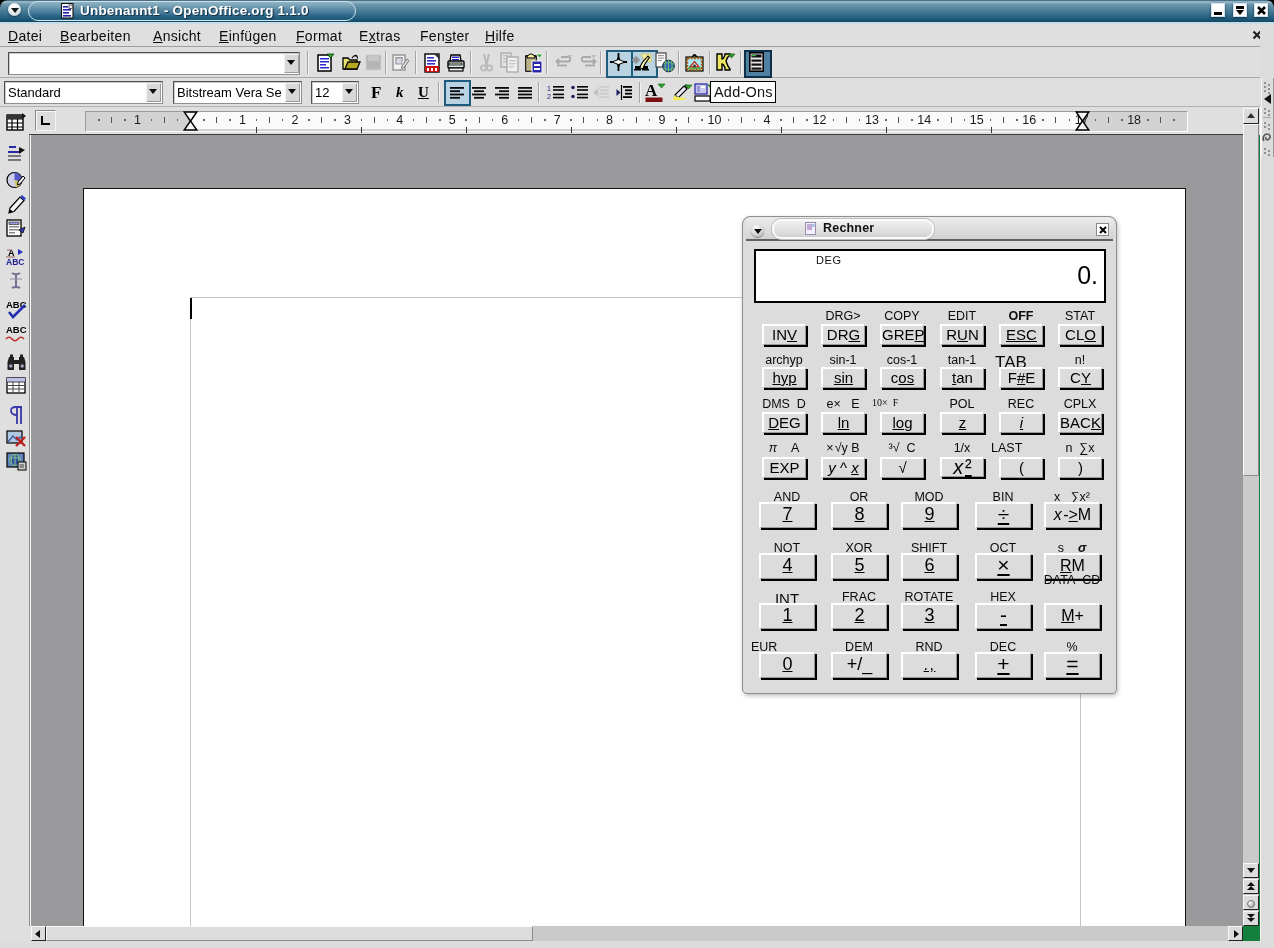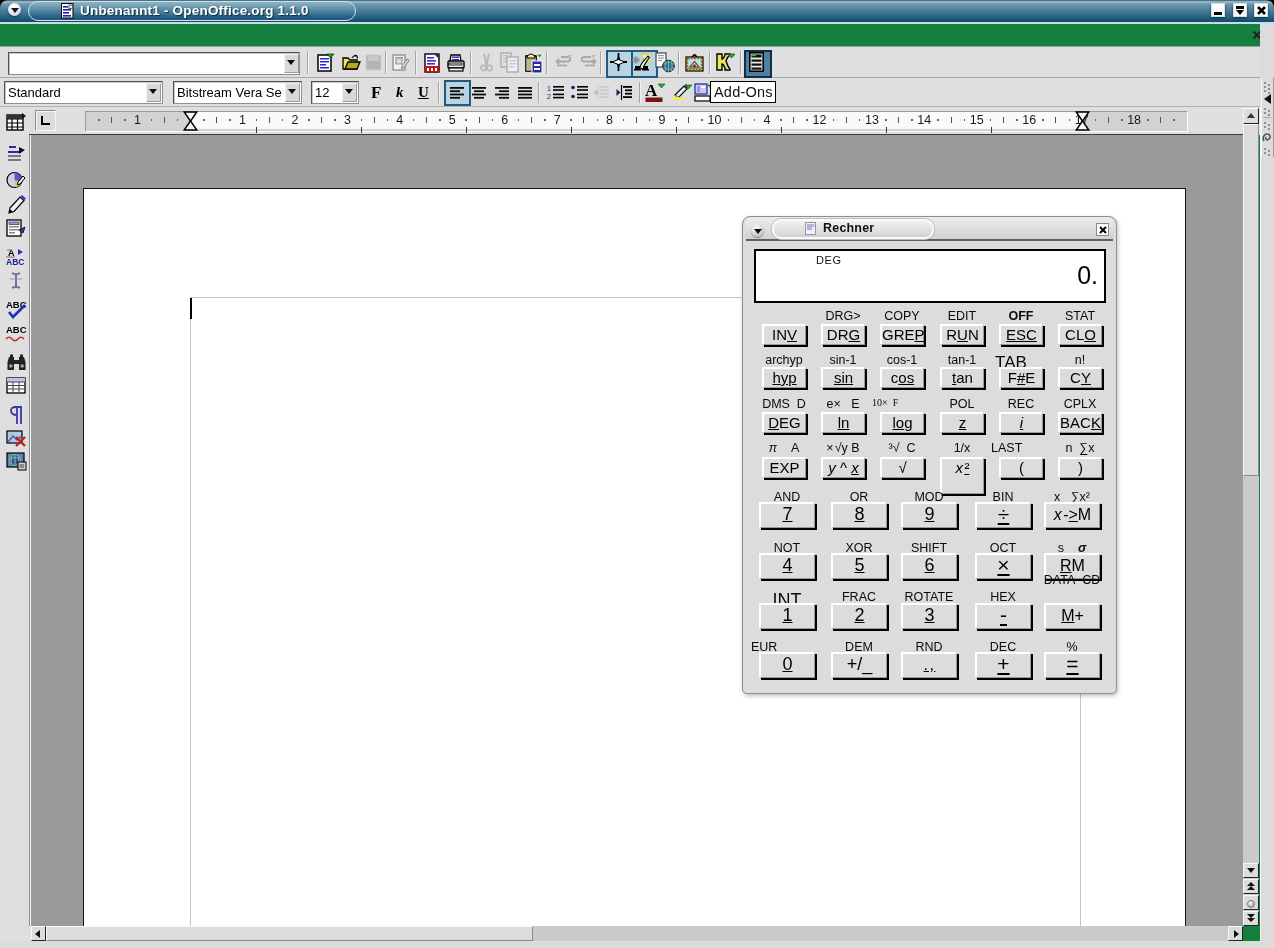--- a/index.html
+++ b/index.html
@@ -39,20 +39,30 @@
 <div class="ab" style="left:1233px;top:3px;width:14px;height:14px;background:#fdfdfd;box-shadow:0 1px 2px rgba(0,10,20,.6),inset 0 0 0 1px #cfe4ee;"></div>
 <div class="ab" style="left:1236px;top:6px;width:8px;height:2.5px;background:#000;"></div>
 <div class="ab" style="left:1236px;top:9.5px;width:0;height:0;border-left:4px solid transparent;border-right:4px solid transparent;border-top:5px solid #000;"></div>
 <div class="ab" style="left:1254px;top:3px;width:14px;height:14px;background:#fdfdfd;box-shadow:0 1px 2px rgba(0,10,20,.6),inset 0 0 0 1px #cfe4ee;"></div>
 <div class="ab" style="left:1256.5px;top:5.5px;width:9px;height:9px;">
       <svg width="9" height="9" viewBox="0 0 9 9">
         <path d="M1 1 L8 8 M8 1 L1 8" stroke="#000" stroke-width="2.6"></path>
       </svg>
     </div>
 
+<div class="ab" id="menubar" style="left:0;top:24px;width:1274px;height:22px;background:#dfdfdf;font-size:14px;letter-spacing:0.3px;color:#0a0a0a;">
+ <span class="ab" style="left:8px;top:4px;"><u>D</u>atei</span>
+ <span class="ab" style="left:60px;top:4px;"><u>B</u>earbeiten</span>
+ <span class="ab" style="left:153px;top:4px;"><u>A</u>nsicht</span>
+ <span class="ab" style="left:219px;top:4px;"><u>E</u>infügen</span>
+ <span class="ab" style="left:296px;top:4px;"><u>F</u>ormat</span>
+ <span class="ab" style="left:359px;top:4px;">E<u>x</u>tras</span>
+ <span class="ab" style="left:420px;top:4px;">Fen<u>s</u>ter</span>
+ <span class="ab" style="left:485px;top:4px;"><u>H</u>ilfe</span>
+</div>
 <div class="ab" style="left:1252px;top:30px;width:10px;height:10px;">
 <svg width="10" height="10" viewBox="0 0 10 10">
         <path d="M1.5 1.5 L8.5 8.5 M8.5 1.5 L1.5 8.5" stroke="#222" stroke-width="2.2"></path>
       </svg>
     </div>
 <div class="ab" style="left:0;top:46px;width:1274px;height:1px;background:#9e9e9e;"></div>
 <div class="ab" style="left:0;top:47px;width:1274px;height:1px;background:#f4f4f4;"></div>
 
 <div class="ab" style="left:0;top:47px;width:1274px;height:30px;background:#dfdfdf;"></div>
 <div class="ab" style="left:0;top:77px;width:1274px;height:1px;background:#a8a8a8;"></div>
@@ -708,21 +718,21 @@
       <div style="position:absolute;background:#dcdcdc;border-top:2px solid #fff;border-left:2px solid #fff;border-right:1px solid #9a9a9a;border-bottom:1px solid #9a9a9a;box-shadow:2px 2px 0 #000;box-sizing:border-box;text-align:center;color:#000;left:256px;top:195px;width:44px;height:21px;font-size:15px;line-height:17px;"><i><u>i</u></i></div>
       <div style="position:absolute;text-align:center;font-size:12.5px;color:#0a0a0a;white-space:nowrap;left:307px;top:180px;width:60px;">CPLX</div>
       <div style="position:absolute;background:#dcdcdc;border-top:2px solid #fff;border-left:2px solid #fff;border-right:1px solid #9a9a9a;border-bottom:1px solid #9a9a9a;box-shadow:2px 2px 0 #000;box-sizing:border-box;text-align:center;color:#000;left:315px;top:195px;width:44px;height:21px;font-size:15px;line-height:17px;">BAC<u>K</u></div>
       <div style="position:absolute;text-align:center;font-size:12.5px;color:#0a0a0a;white-space:nowrap;left:11px;top:224px;width:60px;"><i>π</i>&nbsp;&nbsp;&nbsp;&nbsp;A</div>
       <div style="position:absolute;background:#dcdcdc;border-top:2px solid #fff;border-left:2px solid #fff;border-right:1px solid #9a9a9a;border-bottom:1px solid #9a9a9a;box-shadow:2px 2px 0 #000;box-sizing:border-box;text-align:center;color:#000;left:19px;top:240px;width:44px;height:21px;font-size:15px;line-height:17px;">EXP</div>
       <div style="position:absolute;text-align:center;font-size:12.5px;color:#0a0a0a;white-space:nowrap;left:70px;top:224px;width:60px;">× √y&nbsp;B</div>
       <div style="position:absolute;background:#dcdcdc;border-top:2px solid #fff;border-left:2px solid #fff;border-right:1px solid #9a9a9a;border-bottom:1px solid #9a9a9a;box-shadow:2px 2px 0 #000;box-sizing:border-box;text-align:center;color:#000;left:78px;top:240px;width:44px;height:21px;font-size:15px;line-height:17px;"><i>y</i>&nbsp;^&nbsp;<i><u>x</u></i></div>
       <div style="position:absolute;text-align:center;font-size:12.5px;color:#0a0a0a;white-space:nowrap;left:129px;top:224px;width:60px;">³√&nbsp;&nbsp;C</div>
       <div style="position:absolute;background:#dcdcdc;border-top:2px solid #fff;border-left:2px solid #fff;border-right:1px solid #9a9a9a;border-bottom:1px solid #9a9a9a;box-shadow:2px 2px 0 #000;box-sizing:border-box;text-align:center;color:#000;left:137px;top:240px;width:44px;height:21px;font-size:15px;line-height:17px;">√</div>
       <div style="position:absolute;text-align:center;font-size:12.5px;color:#0a0a0a;white-space:nowrap;left:189px;top:224px;width:60px;">1/x</div>
-      <div style="position:absolute;background:#dcdcdc;border-top:2px solid #fff;border-left:2px solid #fff;border-right:1px solid #9a9a9a;border-bottom:1px solid #9a9a9a;box-shadow:2px 2px 0 #000;box-sizing:border-box;text-align:center;color:#000;left:197px;top:240px;width:44px;height:37px;font-size:15px;line-height:17px;"><i>x</i> <u>²</u></div>
+      <div style="position:absolute;background:#dcdcdc;border-top:2px solid #fff;border-left:2px solid #fff;border-right:1px solid #9a9a9a;border-bottom:1px solid #9a9a9a;box-shadow:2px 2px 0 #000;box-sizing:border-box;text-align:center;color:#000;left:197px;top:240px;width:44px;height:20px;font-size:20px;line-height:17px;"><i>x</i> <u>²</u></div>
       <div style="position:absolute;text-align:left;font-size:12.5px;color:#0a0a0a;white-space:nowrap;left:248px;top:224px;width:60px;">LAST</div>
       <div style="position:absolute;background:#dcdcdc;border-top:2px solid #fff;border-left:2px solid #fff;border-right:1px solid #9a9a9a;border-bottom:1px solid #9a9a9a;box-shadow:2px 2px 0 #000;box-sizing:border-box;text-align:center;color:#000;left:256px;top:240px;width:44px;height:21px;font-size:15px;line-height:17px;">(</div>
       <div style="position:absolute;text-align:center;font-size:12.5px;color:#0a0a0a;white-space:nowrap;left:307px;top:224px;width:60px;">n&nbsp;&nbsp;∑x</div>
       <div style="position:absolute;background:#dcdcdc;border-top:2px solid #fff;border-left:2px solid #fff;border-right:1px solid #9a9a9a;border-bottom:1px solid #9a9a9a;box-shadow:2px 2px 0 #000;box-sizing:border-box;text-align:center;color:#000;left:315px;top:240px;width:44px;height:21px;font-size:15px;line-height:17px;">)</div>
       <div style="position:absolute;text-align:center;font-size:12.5px;color:#0a0a0a;white-space:nowrap;left:8px;top:273px;width:72px;">AND</div>
       <div style="position:absolute;background:#dcdcdc;border-top:2px solid #fff;border-left:2px solid #fff;border-right:1px solid #9a9a9a;border-bottom:1px solid #9a9a9a;box-shadow:2px 2px 0 #000;box-sizing:border-box;text-align:center;color:#000;left:16px;top:285px;width:56px;height:26px;font-size:18px;line-height:21px;"><u>7</u></div>
       <div style="position:absolute;text-align:center;font-size:12.5px;color:#0a0a0a;white-space:nowrap;left:80px;top:273px;width:72px;">OR</div>
       <div style="position:absolute;background:#dcdcdc;border-top:2px solid #fff;border-left:2px solid #fff;border-right:1px solid #9a9a9a;border-bottom:1px solid #9a9a9a;box-shadow:2px 2px 0 #000;box-sizing:border-box;text-align:center;color:#000;left:88px;top:285px;width:56px;height:26px;font-size:18px;line-height:21px;"><u>8</u></div>
       <div style="position:absolute;text-align:center;font-size:12.5px;color:#0a0a0a;white-space:nowrap;left:150px;top:273px;width:72px;">MOD</div>
       <div style="position:absolute;background:#dcdcdc;border-top:2px solid #fff;border-left:2px solid #fff;border-right:1px solid #9a9a9a;border-bottom:1px solid #9a9a9a;box-shadow:2px 2px 0 #000;box-sizing:border-box;text-align:center;color:#000;left:158px;top:285px;width:56px;height:26px;font-size:18px;line-height:21px;"><u>9</u></div>
@@ -733,21 +743,21 @@
       <div style="position:absolute;text-align:center;font-size:12.5px;color:#0a0a0a;white-space:nowrap;left:8px;top:324px;width:72px;">NOT</div>
       <div style="position:absolute;background:#dcdcdc;border-top:2px solid #fff;border-left:2px solid #fff;border-right:1px solid #9a9a9a;border-bottom:1px solid #9a9a9a;box-shadow:2px 2px 0 #000;box-sizing:border-box;text-align:center;color:#000;left:16px;top:336px;width:56px;height:26px;font-size:18px;line-height:21px;"><u>4</u></div>
       <div style="position:absolute;text-align:center;font-size:12.5px;color:#0a0a0a;white-space:nowrap;left:80px;top:324px;width:72px;">XOR</div>
       <div style="position:absolute;background:#dcdcdc;border-top:2px solid #fff;border-left:2px solid #fff;border-right:1px solid #9a9a9a;border-bottom:1px solid #9a9a9a;box-shadow:2px 2px 0 #000;box-sizing:border-box;text-align:center;color:#000;left:88px;top:336px;width:56px;height:26px;font-size:18px;line-height:21px;"><u>5</u></div>
       <div style="position:absolute;text-align:center;font-size:12.5px;color:#0a0a0a;white-space:nowrap;left:150px;top:324px;width:72px;">SHIFT</div>
       <div style="position:absolute;background:#dcdcdc;border-top:2px solid #fff;border-left:2px solid #fff;border-right:1px solid #9a9a9a;border-bottom:1px solid #9a9a9a;box-shadow:2px 2px 0 #000;box-sizing:border-box;text-align:center;color:#000;left:158px;top:336px;width:56px;height:26px;font-size:18px;line-height:21px;"><u>6</u></div>
       <div style="position:absolute;text-align:center;font-size:12.5px;color:#0a0a0a;white-space:nowrap;left:224px;top:324px;width:72px;">OCT</div>
       <div style="position:absolute;background:#dcdcdc;border-top:2px solid #fff;border-left:2px solid #fff;border-right:1px solid #9a9a9a;border-bottom:1px solid #9a9a9a;box-shadow:2px 2px 0 #000;box-sizing:border-box;text-align:center;color:#000;left:232px;top:336px;width:56px;height:26px;font-size:18px;line-height:21px;"><span style="font-size:21px;line-height:19px"><u>×</u></span></div>
       <div style="position:absolute;text-align:center;font-size:12.5px;color:#0a0a0a;white-space:nowrap;left:293px;top:324px;width:72px;">s&nbsp;&nbsp;&nbsp;&nbsp;<b><i>σ</i></b></div>
       <div style="position:absolute;background:#dcdcdc;border-top:2px solid #fff;border-left:2px solid #fff;border-right:1px solid #9a9a9a;border-bottom:1px solid #9a9a9a;box-shadow:2px 2px 0 #000;box-sizing:border-box;text-align:center;color:#000;left:301px;top:336px;width:56px;height:26px;font-size:16px;line-height:21px;"><u>R</u>M</div>
-      <div style="position:absolute;text-align:center;font-size:18px;color:#0a0a0a;white-space:nowrap;left:8px;top:373px;width:72px;">INT</div>
+      <div style="position:absolute;text-align:center;font-size:15px;color:#0a0a0a;white-space:nowrap;left:8px;top:373px;width:72px;">INT</div>
       <div style="position:absolute;background:#dcdcdc;border-top:2px solid #fff;border-left:2px solid #fff;border-right:1px solid #9a9a9a;border-bottom:1px solid #9a9a9a;box-shadow:2px 2px 0 #000;box-sizing:border-box;text-align:center;color:#000;left:16px;top:386px;width:56px;height:26px;font-size:18px;line-height:21px;"><u>1</u></div>
       <div style="position:absolute;text-align:center;font-size:12.5px;color:#0a0a0a;white-space:nowrap;left:80px;top:373px;width:72px;">FRAC</div>
       <div style="position:absolute;background:#dcdcdc;border-top:2px solid #fff;border-left:2px solid #fff;border-right:1px solid #9a9a9a;border-bottom:1px solid #9a9a9a;box-shadow:2px 2px 0 #000;box-sizing:border-box;text-align:center;color:#000;left:88px;top:386px;width:56px;height:26px;font-size:18px;line-height:21px;"><u>2</u></div>
       <div style="position:absolute;text-align:center;font-size:12.5px;color:#0a0a0a;white-space:nowrap;left:150px;top:373px;width:72px;">ROTATE</div>
       <div style="position:absolute;background:#dcdcdc;border-top:2px solid #fff;border-left:2px solid #fff;border-right:1px solid #9a9a9a;border-bottom:1px solid #9a9a9a;box-shadow:2px 2px 0 #000;box-sizing:border-box;text-align:center;color:#000;left:158px;top:386px;width:56px;height:26px;font-size:18px;line-height:21px;"><u>3</u></div>
       <div style="position:absolute;text-align:center;font-size:12.5px;color:#0a0a0a;white-space:nowrap;left:224px;top:373px;width:72px;">HEX</div>
       <div style="position:absolute;background:#dcdcdc;border-top:2px solid #fff;border-left:2px solid #fff;border-right:1px solid #9a9a9a;border-bottom:1px solid #9a9a9a;box-shadow:2px 2px 0 #000;box-sizing:border-box;text-align:center;color:#000;left:232px;top:386px;width:56px;height:26px;font-size:18px;line-height:21px;"><span style="font-size:21px;line-height:19px"><u>-</u></span></div>
       <div style="position:absolute;text-align:center;font-size:12.5px;color:#0a0a0a;white-space:nowrap;left:293px;top:356px;width:72px;">DATA&nbsp;&nbsp;CD</div>
       <div style="position:absolute;background:#dcdcdc;border-top:2px solid #fff;border-left:2px solid #fff;border-right:1px solid #9a9a9a;border-bottom:1px solid #9a9a9a;box-shadow:2px 2px 0 #000;box-sizing:border-box;text-align:center;color:#000;left:301px;top:386px;width:56px;height:26px;font-size:16px;line-height:21px;"><u>M</u>+</div>
       <div style="position:absolute;font-size:12.5px;color:#0a0a0a;white-space:nowrap;left:8px;top:423px;width:72px;">EUR</div>

